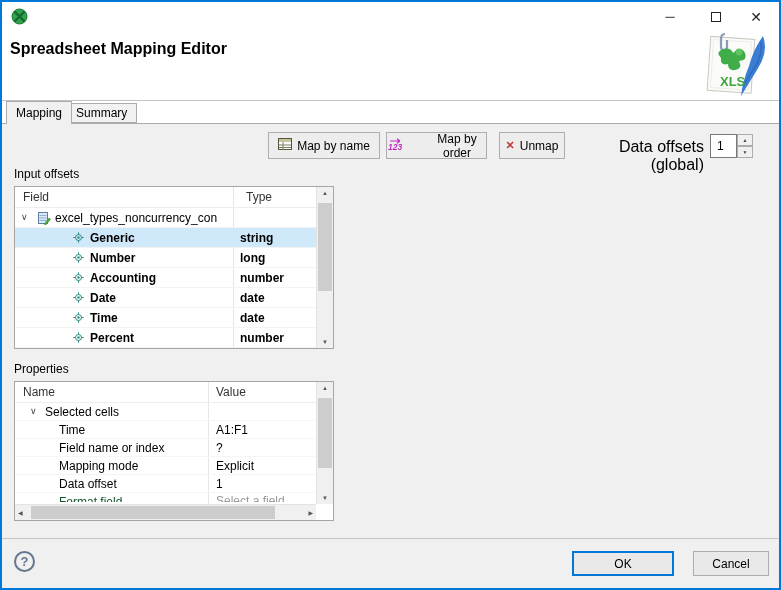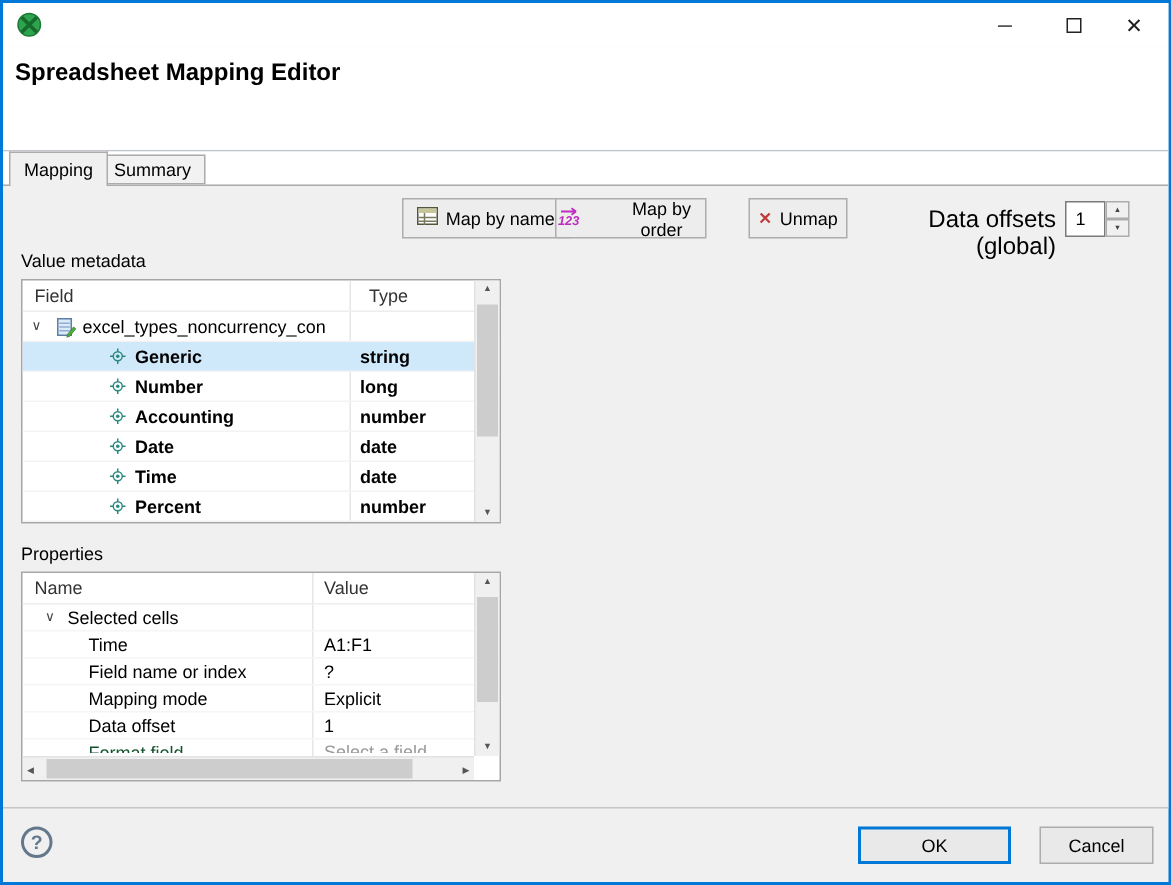--- a/index.html
+++ b/index.html
@@ -97,20 +97,34 @@
     </span>
     <div class="win-btn btn-min">─</div>
     <div class="win-btn btn-max">
         <span class="max-box"></span>
       </div>
     <div class="win-btn btn-close">✕</div>
   </div>
 
   <div class="header-area">
     <div class="dlg-title">Spreadsheet Mapping Editor</div>
+    <span class="xls-icon">
+      <svg width="66" height="72" viewBox="0 0 66 72">
+        <g transform="rotate(4 30 36)">
+          <rect x="6" y="10" width="44" height="54" fill="#FBFBF9" stroke="#C9C9C1"></rect>
+          <rect x="9" y="13" width="38" height="48" fill="none" stroke="#EDEDE5"></rect>
+        </g>
+        <path d="M22 6 q-4 0 -4 5 l0 8 q0 3 3 3 q3 0 3 -3 l0 -7" fill="none" stroke="#8A9BB5" stroke-width="2.2"></path>
+        <path d="M18 30 q-6 -6 2 -9 q8 -2 10 4 q8 -8 12 0 q3 7 -6 8 q4 8 -4 9 q-7 1 -7 -6 q-8 2 -7 -6z" fill="#3FAE49"></path>
+        <circle cx="36" cy="24" r="3.4" fill="#62C462"></circle>
+        <path d="M60 8 q6 16 -6 34 q-8 13 -16 26 q2 -16 8 -30 q5 -18 14 -30z" fill="#3B7CD4"></path>
+        <path d="M58 14 q2 14 -8 28 q-5 8 -10 16" fill="none" stroke="#2F66B5" stroke-width="1.2"></path>
+        <text x="17" y="58" font-size="13" font-weight="bold" fill="#3FA53F" font-family="Liberation Sans, sans-serif">XLS</text>
+      </svg>
+    </span>
   </div>
 
   <div class="tabbar">
     <div class="tab active">
         <span>Mapping</span>
       </div>
     <div class="tab inactive">
         <span>Summary</span>
       </div>
   </div>
@@ -121,21 +135,21 @@
       <span>
         <svg width="14" height="12" viewBox="0 0 14 12">
           <rect x="0.5" y="0.5" width="13" height="11" fill="#fff" stroke="#55553F"></rect>
           <rect x="1" y="1" width="12" height="3" fill="#C6C69A"></rect>
           <path d="M1 7 h12 M1 9.5 h12 M5 4 v8" stroke="#7A7A5E" stroke-width="1"></path>
         </svg>
       </span>
       <span>Map by name</span>
     </button>
 
-    <button class="btn" style="left:368px; width:101px;gap:24px;">
+    <button class="btn" style="left:384px; width:101px;gap:24px;">
       <span>
         <svg width="17" height="13" viewBox="0 0 17 13">
           <path d="M3 3 h10 M13 3 l-3 -2.2 M13 3 l-3 2.2" stroke="#C02BC0" stroke-width="1.2" fill="none"></path>
           <text x="1" y="12" font-size="8.5" font-weight="bold" font-style="italic" fill="#C02BC0" font-family="Liberation Sans, sans-serif">123</text>
         </svg>
       </span>
       <span>Map by order</span>
     </button>
 
     <button class="btn" style="left:497px; width:66px;">
@@ -145,21 +159,21 @@
 
     <div class="offsets-label">Data offsets (global)</div>
     <div class="spinner">
       <div class="spin-text">1</div>
       <div class="spin-btns">
         <div class="spin-up">▲</div>
         <div class="spin-dn">▼</div>
       </div>
     </div>
 
-    <div class="sect-label" style="left:12px; top:43px;">Value metadata</div>
+    <div class="sect-label" style="left:12px; top:43px;">Input offsets</div>
     <div class="tbl" style="left:12px; top:62px; width:320px; height:163px;">
       <div class="tbl-divider" style="left:218px;"></div>
       <div class="tbl-head">
         <span style="left:8px;">Field</span>
         <span style="left:231px;">Type</span>
       </div>
       <div class="tree-row">
         <span class="chev" style="left:6px;">∨</span>
         <span style="position:absolute; left:22px; top:3px;">
           <svg width="14" height="14" viewBox="0 0 14 14">

